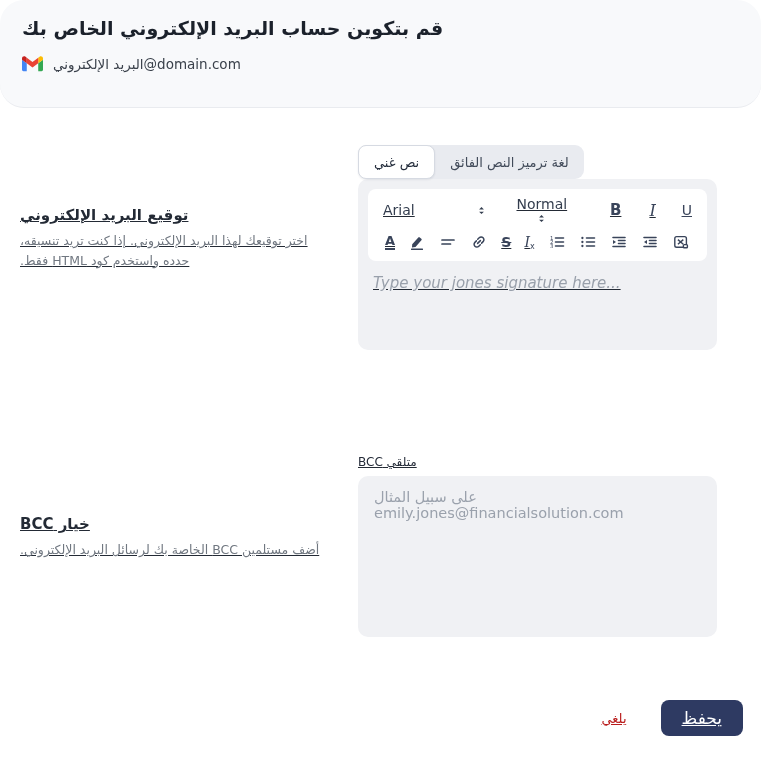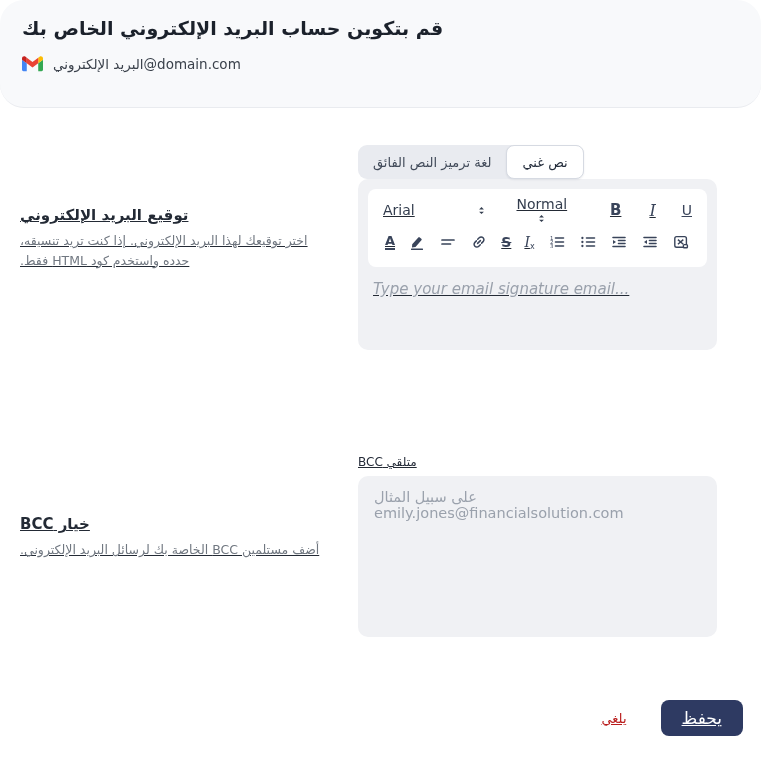--- a/index.html
+++ b/index.html
@@ -24,21 +24,21 @@
   .sig-right { margin-top:19px; }
   .tabs { display:inline-flex; background:#e9ebf0; border-radius:9px; height:34px; align-items:stretch; }
   .tab { display:flex; align-items:center; font-size:13px; cursor:pointer; }
   .tab.active { background:#fff; border:1px solid #d6dae2; border-radius:8px; padding:0 15px; color:#222b3a; font-weight:500; box-shadow:0 1px 2px rgba(25,35,60,.08); }
   .tab.inactive { padding:0 15px; color:#414a59; }
 
   .field-label { margin:14px 0 5px; font-size:12px; color:#242b38; direction:rtl; text-align:left; }
 
   
   .editor { background:#f0f1f4; border-radius:10px; height:171px; padding:10px; }
-  .toolbar { background:#fff; border-radius:8px; padding:8px 15px 13px; color:#39445a; }
+  .toolbar { background:#fff; border-radius:8px; padding:8px 15px 7px; color:#39445a; }
   .tb-row1 { display:flex; align-items:center; height:26px; }
   .tb-row2 { display:flex; align-items:center; justify-content:space-between; margin-top:7px; height:24px; padding:0 2px; }
   .sel { display:flex; align-items:center; justify-content:space-between; cursor:pointer; font-size:14px; color:#333d4e; }
   .sel-font { width:118px; }
   .sel-style { width:96px; margin-left:13px;flex-direction:column; }
   .tb-btn { background:none; border:none; cursor:pointer; color:#39445a; display:flex; align-items:center; justify-content:center; padding:0; font-family:"DejaVu Sans",sans-serif; }
   .b-bold { font-size:15px; font-weight:700; margin-left:26px; }
   .b-italic { font-size:16px; font-style:italic; font-family:"DejaVu Serif",serif; margin-left:28px; }
   .b-under { font-size:14px; text-decoration:underline; margin-left:26px; }
   .glyph-A { font-size:13px; font-weight:600; border-bottom:2px solid #39445a; line-height:1.15; }
@@ -82,25 +82,25 @@
 
 <main>
 
   <div class="row row1">
     <div class="col-left">
       <div class="sec-title" dir="rtl">توقيع البريد الإلكتروني</div>
       <div class="sec-desc" dir="rtl">اختر توقيعك لهذا البريد الإلكتروني. إذا كنت تريد تنسيقه، حدده واستخدم كود HTML فقط.</div>
     </div>
     <div class="col-right sig-right">
       <div class="tabs">
+        <div class="tab active">
+          <span>نص غني</span>
+        </div>
         <div class="tab inactive">
           <span>لغة ترميز النص الفائق</span>
-        </div>
-        <div class="tab active">
-          <span>نص غني</span>
         </div>
       </div>
 
       <div class="editor">
         <div class="toolbar">
           <div class="tb-row1">
             <div class="sel sel-font">
               <span>Arial</span>
               <span>
                 <svg class="ic" width="11" height="13" viewBox="0 0 16 16" fill="currentColor">
@@ -208,21 +208,21 @@
               <span>
                 <svg class="ic" width="18" height="18" viewBox="0 0 18 18" fill="none" stroke="currentColor" stroke-width="1.4">
                     <rect x="2.8" y="3.6" width="11.6" height="10.6" rx="1.8"></rect>
                     <path d="M5.9 6.6l5.4 4.6M11.3 6.6l-5.4 4.6"></path>
                     <rect x="11.4" y="11.6" width="4" height="3.2" rx="0.8" fill="#fff"></rect>
                   </svg>
               </span>
             </button>
           </div>
         </div>
-        <div class="ed-placeholder">Type your email signature email...</div>
+        <div class="ed-placeholder">Type your jones signature here...</div>
       </div>
     </div>
   </div>
 
   <div class="row row2">
     <div class="col-left">
       <div class="sec-title" dir="rtl">خيار BCC</div>
       <div class="sec-desc" dir="rtl">أضف مستلمين BCC الخاصة بك لرسائل البريد الإلكتروني.</div>
     </div>
     <div class="col-right bcc-right">

